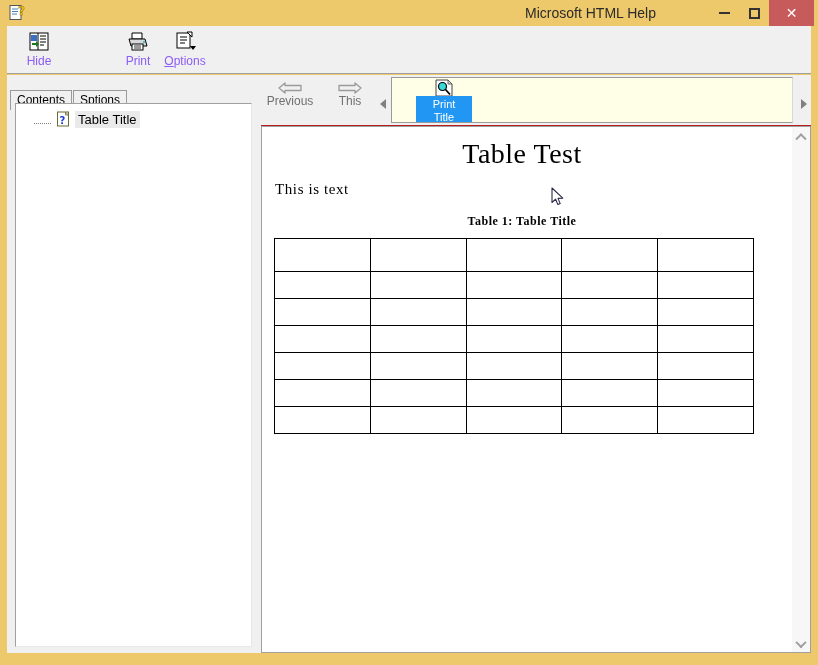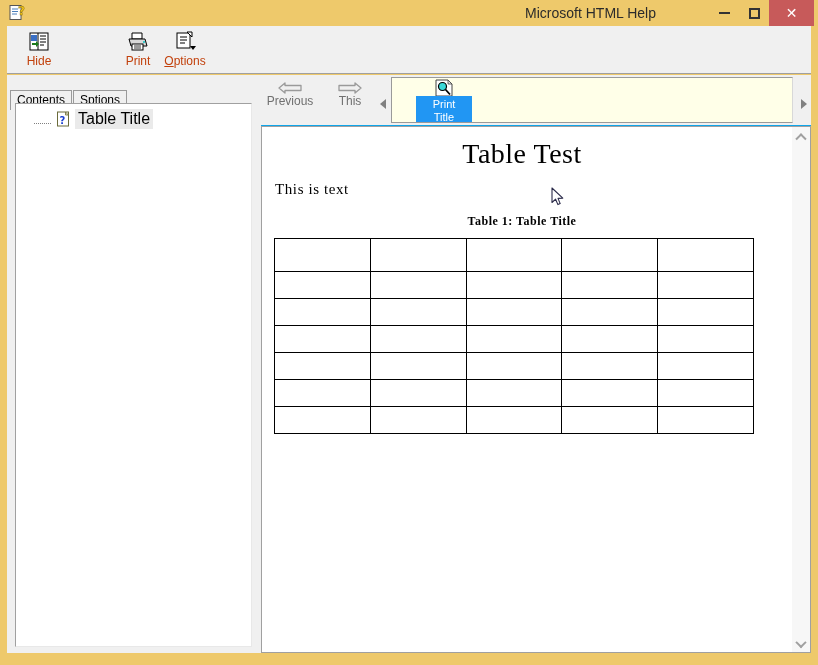--- a/index.html
+++ b/index.html
@@ -59,21 +59,21 @@
   }
   .tb-btn {
     position: absolute; top: 2px;
     width: 52px; height: 44px;
     display: flex; flex-direction: column;
     align-items: center; justify-content: flex-start;
     padding-top: 3px;
     cursor: default;
   }
   .tb-ico { width: 24px; height: 22px; position: relative; }
-  .tb-lbl { font-size: 12px; color: #c2410c; margin-top: 1px; white-space: nowrap; }
+  .tb-lbl { font-size: 12px; color: #8b5cf6; margin-top: 1px; white-space: nowrap; }
   .tb-lbl.disabled { color: #a8a8a8; }
   .tb-lbl u { text-decoration: underline; }
 
   
   #leftpane {
     position: absolute; left: 7px; top: 75px;
     width: 253px; height: 578px;
     background: #f0f0f0;
   }
   #tabstrip {
@@ -112,37 +112,37 @@
     width: 22px; height: 16px;
     display: flex; align-items: flex-end;
     padding-bottom: 3px;
   }
   .tree-dots i {
     display: block; width: 17px; height: 1px;
     border-top: 1px dotted #808080;
   }
   .tree-pgicon { width: 15px; height: 16px; margin-right: 4px; }
   #tree-item-label {
-    font-size: 16px; color: #000;
+    font-size: 13px; color: #000;
     background: #eaeaea;
     padding: 1px 3px;
   }
 
   
   #splitter {
     position: absolute; left: 255px; top: 75px;
     width: 6px; height: 578px;
     background: #f0f0f0;
   }
 
   
   #rightpane {
     position: absolute; left: 261px; top: 75px;
     width: 550px; height: 474px;
-    background: #0ea5e9;
+    background: #b91c1c;
   }
 
   
   #navbar {
     position: absolute; left: 0; top: 0;
     width: 550px; height: 50px;
     background: #f0f0f0;
   }
   .nav-btn {
     position: absolute; top: 3px;

